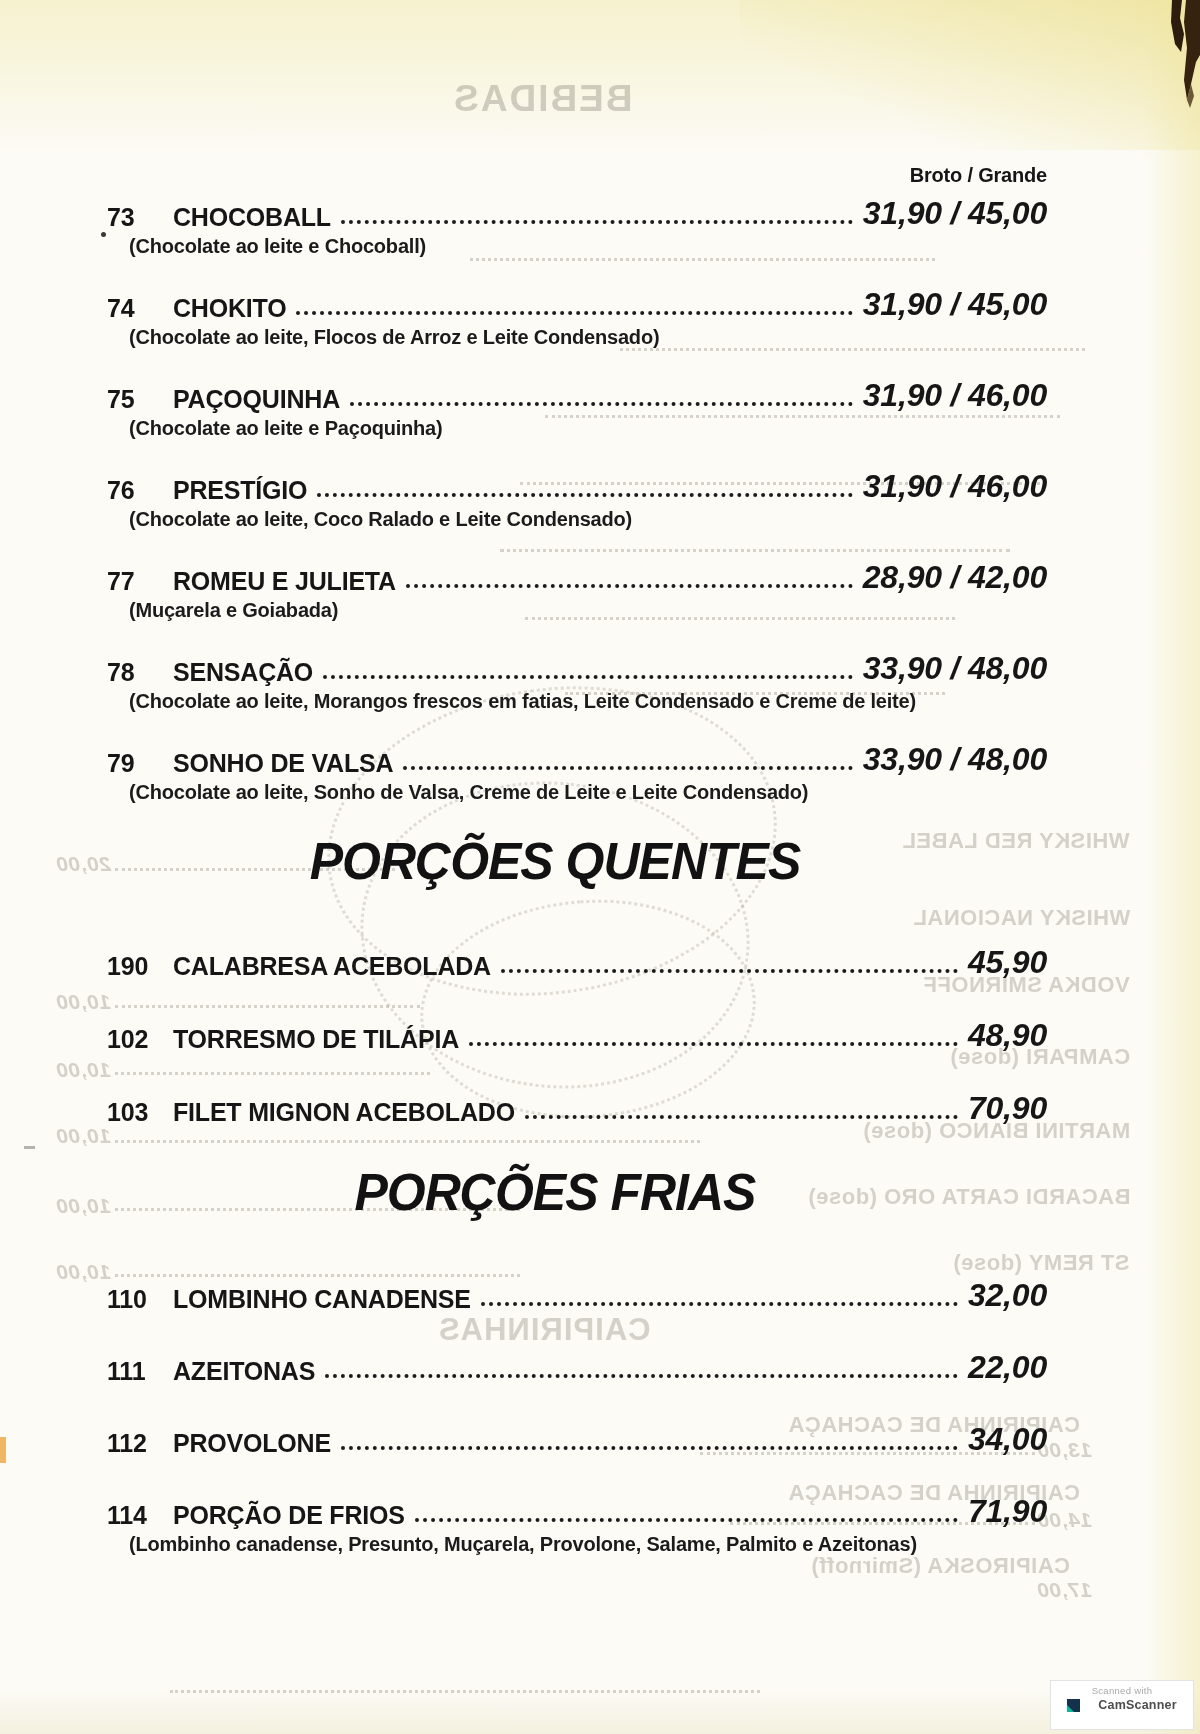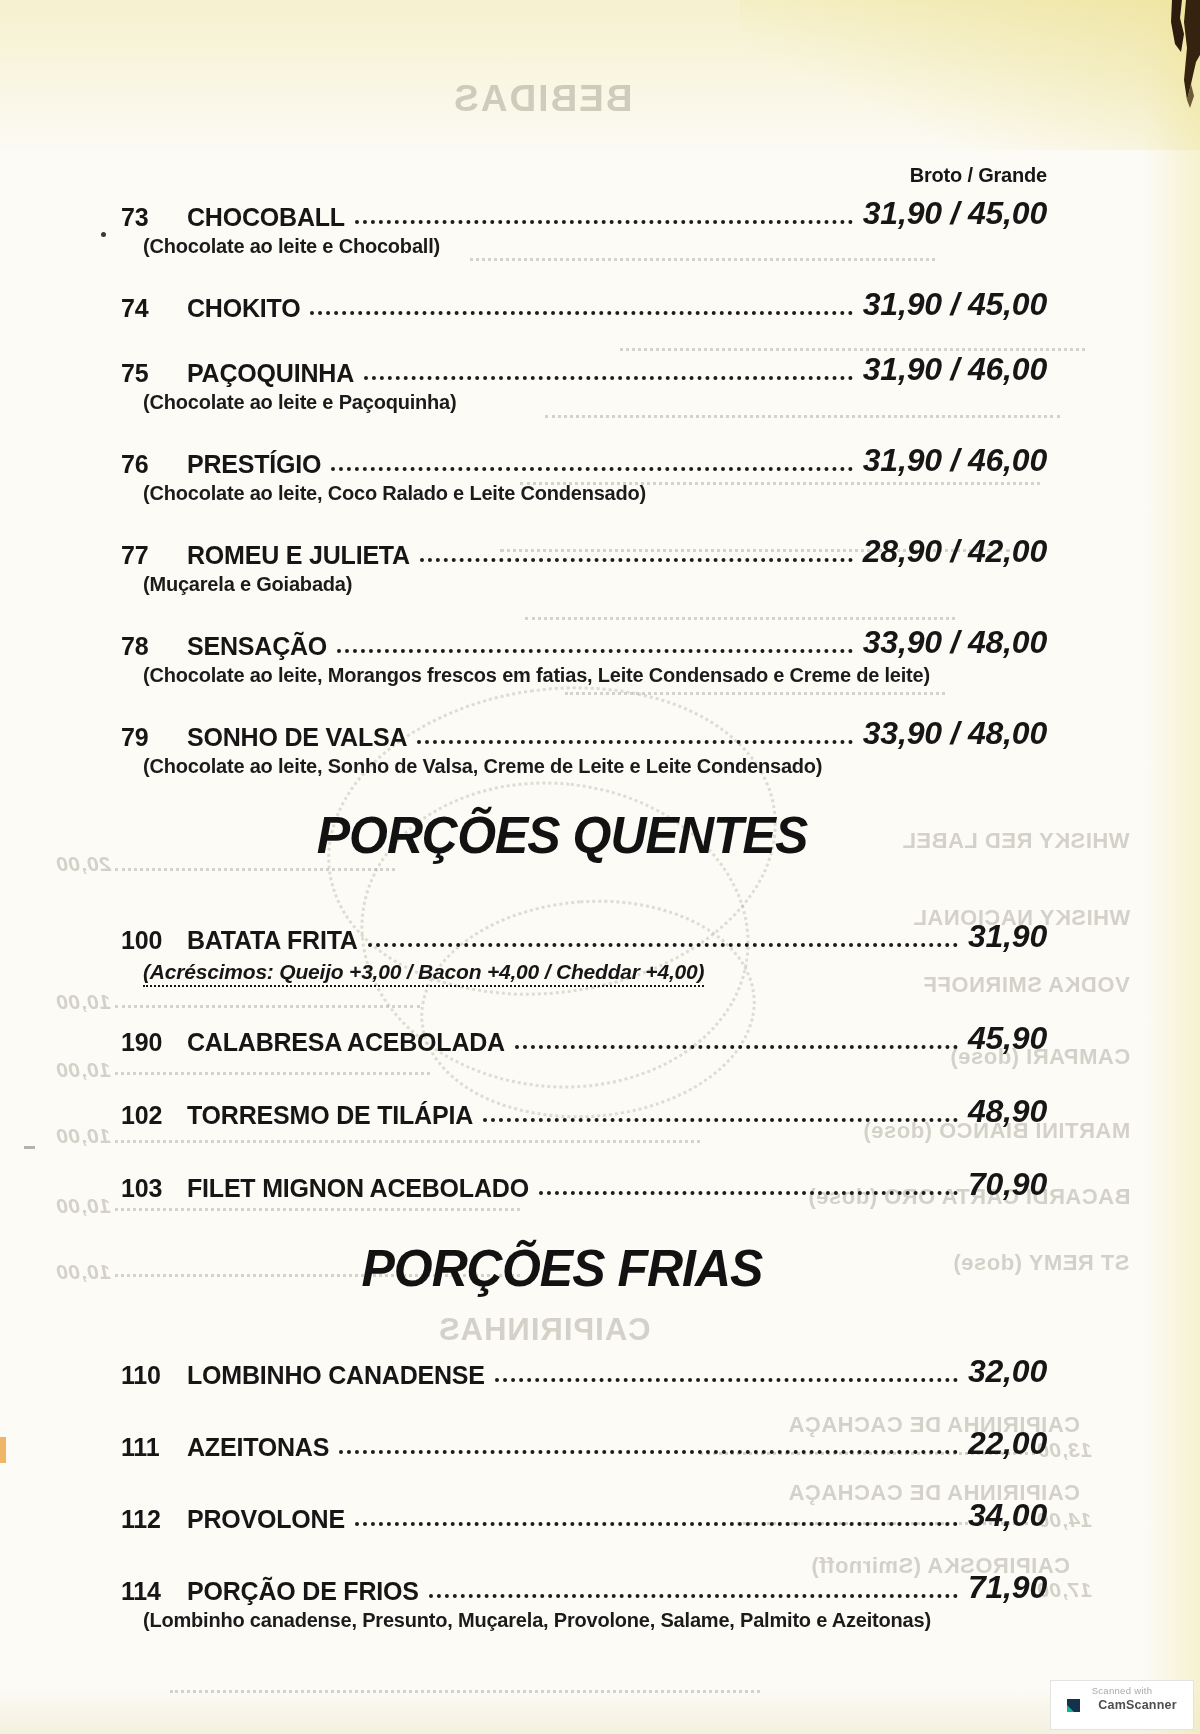--- a/index.html
+++ b/index.html
@@ -44,21 +44,21 @@
   .gline{position:absolute;border-top:3px dotted rgba(150,144,128,.38);pointer-events:none;}
   .l1{left:470px;top:258px;width:465px;} .l2{left:620px;top:348px;width:465px;}
   .l3{left:545px;top:415px;width:515px;} .l4{left:520px;top:482px;width:520px;}
   .l5{left:500px;top:549px;width:510px;} .l6{left:525px;top:617px;width:430px;}
   .l7{left:565px;top:692px;width:380px;} .l8{left:115px;top:868px;width:280px;}
   .l9{left:115px;top:1005px;width:305px;} .l10{left:115px;top:1072px;width:315px;}
   .l11{left:115px;top:1140px;width:585px;} .l12{left:115px;top:1208px;width:405px;}
   .l13{left:115px;top:1274px;width:405px;} .l14{left:700px;top:1452px;width:335px;}
   .l15{left:730px;top:1522px;width:305px;} .l16{left:170px;top:1690px;width:590px;}
   
-  .content{position:absolute;top:0;left:77px;right:153px;padding-top:164px;}
+  .content{position:absolute;top:0;left:63px;right:153px;padding-top:164px;}
   .size-header{text-align:right;font-weight:700;font-size:20px;margin:0 0 8px 0;letter-spacing:-.2px;}
   .sec-heading{text-align:center;font-style:italic;font-weight:900;font-size:50px;
     letter-spacing:-1px;margin:16px 0 54px 0;transform:scaleY(1.04);color:#121212;}
   .sec-2 .sec-heading{margin:6px 0 56px 0;}
   .item{margin-bottom:28px;}
   .sec-1 .item{margin-bottom:36px;}
   .sec-2 .item{margin-bottom:35px;}
   .row{display:flex;align-items:flex-end;}
   .num{width:52px;font-weight:700;font-size:25px;letter-spacing:-.2px;flex:none;margin-left:44px;}
   .name{font-weight:700;font-size:25px;margin-left:14px;white-space:nowrap;letter-spacing:-.2px;flex:none;}
@@ -159,20 +159,21 @@
   </div>
 
   <div class="item">
     <div class="row">
       <span class="num">74</span>
       <span class="name">CHOKITO</span>
       <span class="dots"></span>
       <span class="price">31,90 / 45,00</span>
     </div>
 
+    <div class="desc">(Chocolate ao leite, Flocos de Arroz e Leite Condensado)</div>
   </div>
 
   <div class="item">
     <div class="row">
       <span class="num">75</span>
       <span class="name">PAÇOQUINHA</span>
       <span class="dots"></span>
       <span class="price">31,90 / 46,00</span>
     </div>
 
@@ -221,30 +222,20 @@
     </div>
 
     <div class="desc">(Chocolate ao leite, Sonho de Valsa, Creme de Leite e Leite Condensado)</div>
   </div>
 </div>
   </section>
 
   <section class="sec sec-1">
     <h2 class="sec-heading">PORÇÕES QUENTES</h2>
     <div class="sec-items">
-  <div class="item">
-    <div class="row">
-      <span class="num">100</span>
-      <span class="name">BATATA FRITA</span>
-      <span class="dots"></span>
-      <span class="price">31,90</span>
-    </div>
-    <div class="addons"><span>(Acréscimos: Queijo +3,00 / Bacon +4,00 / Cheddar +4,00)</span></div>
-
-  </div>
 
   <div class="item">
     <div class="row">
       <span class="num">190</span>
       <span class="name">CALABRESA ACEBOLADA</span>
       <span class="dots"></span>
       <span class="price">45,90</span>
     </div>
 
   </div>

